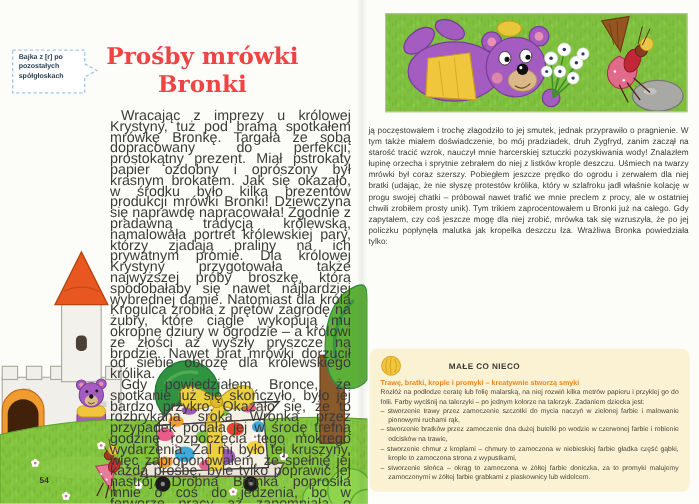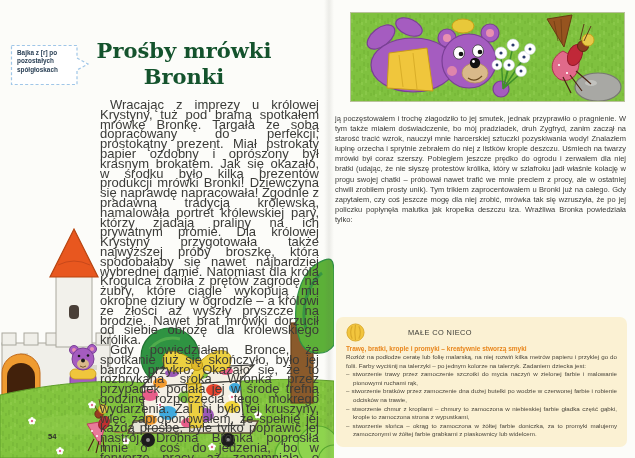--- a/index.html
+++ b/index.html
@@ -12,21 +12,21 @@
   
   .margin-tab { position:absolute; left:10px; top:44px; width:82px; height:42px; }
   .margin-tab svg { position:absolute; left:0; top:0; }
   .margin-tab .tab-text {
     position:absolute; left:7px; top:5px; width:58px;
     font-size:6.4px; line-height:8.4px; font-weight:bold; color:#2c4257;
   }
   .chapter-title {
     position:absolute; left:96px; top:38px; width:176px;
     text-align:center; font-family:"DejaVu Serif", serif; font-weight:bold;
-    font-size:21px; line-height:26px; color:#14532d;
+    font-size:21px; line-height:26px; color:#ef4444;
   }
   .body-left {
     position:absolute; left:100px; top:100px; width:219px;
     font-size:13px; line-height:9.8px; text-align:justify; z-index:3;
   }
   .body-left p, .body-right p { margin:0; }
   .indent { text-indent:10px; }
   .illu-left { position:absolute; left:0; top:225px; width:334px; height:233px; z-index:1; }
   
   .illu-frame {
@@ -38,26 +38,26 @@
     position:absolute; left:335px; top:90px; width:291px;
     font-size:7.5px; line-height:10.1px; text-align:justify; z-index:3;margin-top:24px;
   }
   .activity-box {
     position:absolute; left:336px; top:317px; width:291px;
     background:#fbf1d3; border-radius:7px; padding:5px 10px 8px 10px;
     box-sizing:border-box; z-index:2;
   }
   .activity-head { display:flex; align-items:center; gap:7px; height:21px; }
   .activity-icon { width:19px; height:19px; flex:0 0 19px; }
-  .activity-header-label { font-size:7.4px; font-weight:normal; color:#3a3a34; letter-spacing:0.4px;padding-left:36px; }
+  .activity-header-label { font-size:7.4px; font-weight:bold; color:#3a3a34; letter-spacing:0.4px;padding-left:36px; }
   .activity-subtitle { margin-top:2px; font-size:6.5px; font-weight:bold; color:#e8861c; }
   .activity-text { margin-top:1px; font-size:6.2px; line-height:8.6px; color:#49453b; text-align:justify; }
   .activity-item { padding-left:7px; text-indent:-7px; text-align:justify; font-size:6.2px; line-height:8.6px; color:#49453b; }
   .page-number { position:absolute; font-size:7.6px; font-weight:bold; color:#2e2e2a; z-index:4; }
-  .pn-left { left:48px; top:432px; }
+  .pn-left { left:36px; top:432px; }
   .pn-right { left:610px; top:432px;margin-top:48px; }
   .gutter {
     position:absolute; left:324px; top:0; width:10px; height:458px; z-index:5;
     background:linear-gradient(90deg, rgba(90,90,80,0) 0%, rgba(90,90,80,0.10) 50%, rgba(90,90,80,0) 100%);
     pointer-events:none;
   }
 </style>
 </head>
 <body>
 

